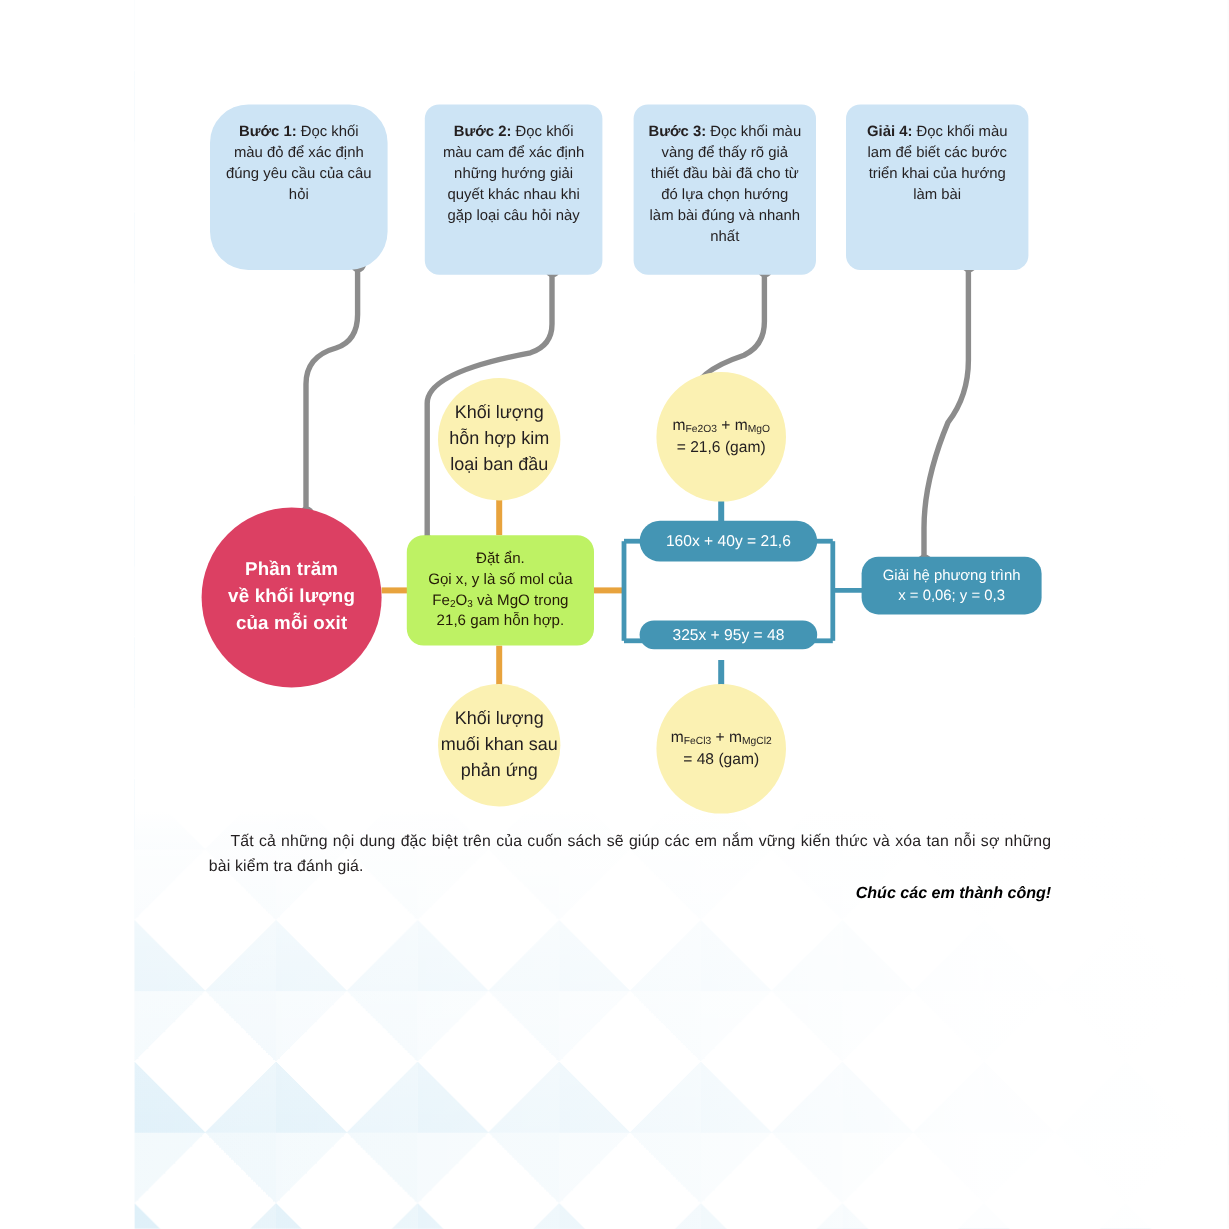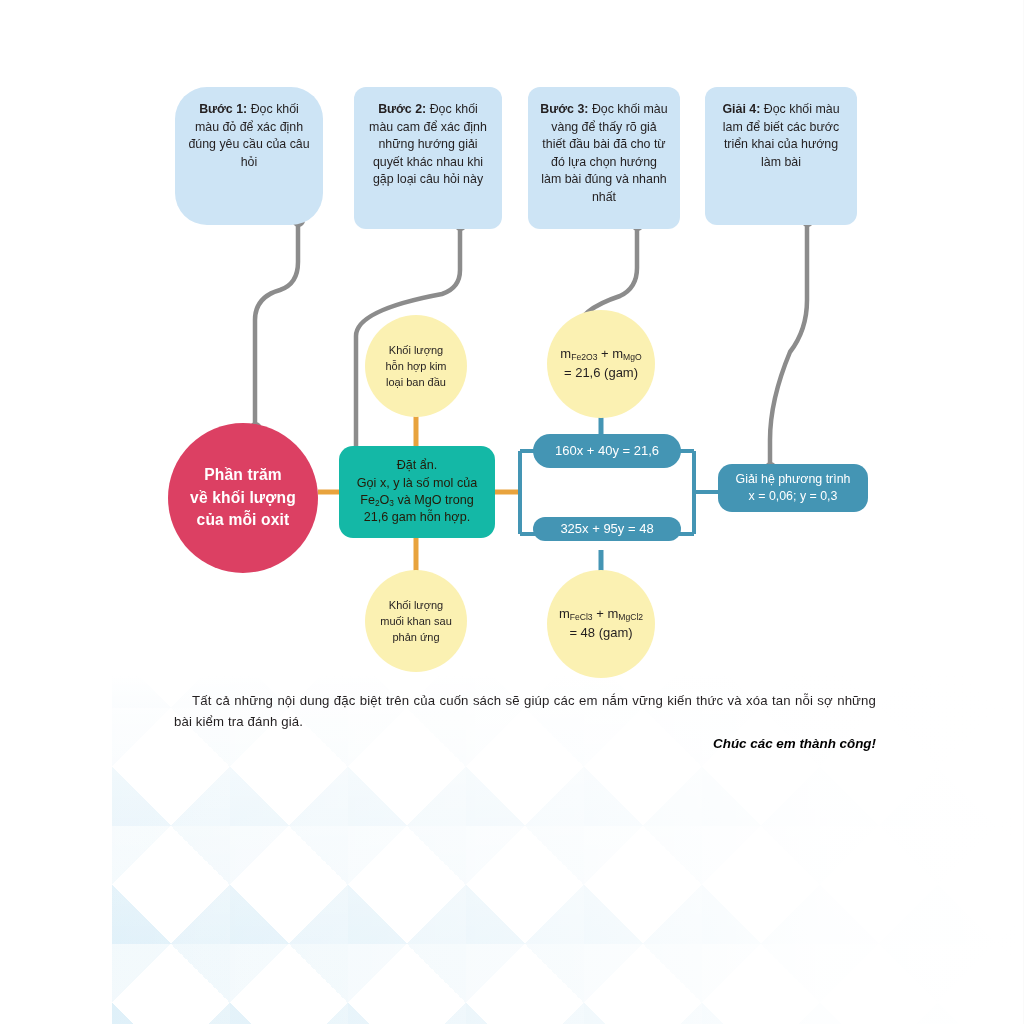--- a/index.html
+++ b/index.html
@@ -137,21 +137,21 @@
   }
 
   
   #node-orange {
     position: absolute;
     left: 339px;
     top: 446px;
     width: 156px;
     height: 92px;
     border-radius: 14px;
-    background: #14b8a6;
+    background: #bef264;
     color: #241a07;
     display: flex;
     align-items: center;
     justify-content: center;
     text-align: center;
     font-size: 12.6px;
     line-height: 1.38;
     padding: 0 6px;
     box-sizing: border-box;
   }
@@ -159,21 +159,21 @@
   
   .node-yellow {
     position: absolute;
     border-radius: 50%;
     background: #fbf1b2;
     color: #231f20;
     display: flex;
     align-items: center;
     justify-content: center;
     text-align: center;
-    font-size: 11px;
+    font-size: 15px;
     line-height: 1.46;
     box-sizing: border-box;
   }
   #node-yellow-mass-metal { left: 365px; top: 315px; width: 102px; height: 102px; }
   #node-yellow-mass-salt  { left: 365px; top: 570px; width: 102px; height: 102px; }
   #node-yellow-eq-top     { left: 547px; top: 310px; width: 108px; height: 108px; font-size: 13px; }
   #node-yellow-eq-bottom  { left: 547px; top: 570px; width: 108px; height: 108px; font-size: 13px; }
 
   .chem { white-space: nowrap; }
   .chem sub { font-size: 0.66em; vertical-align: -0.25em; }

